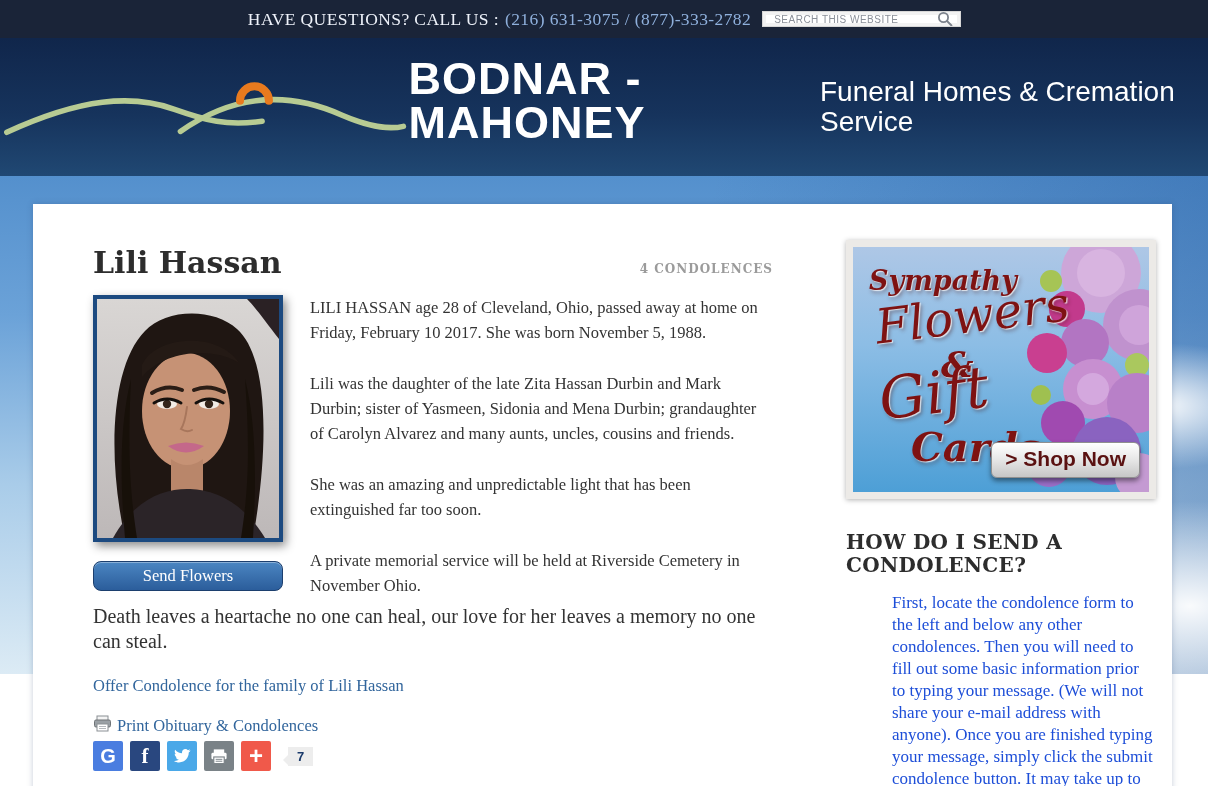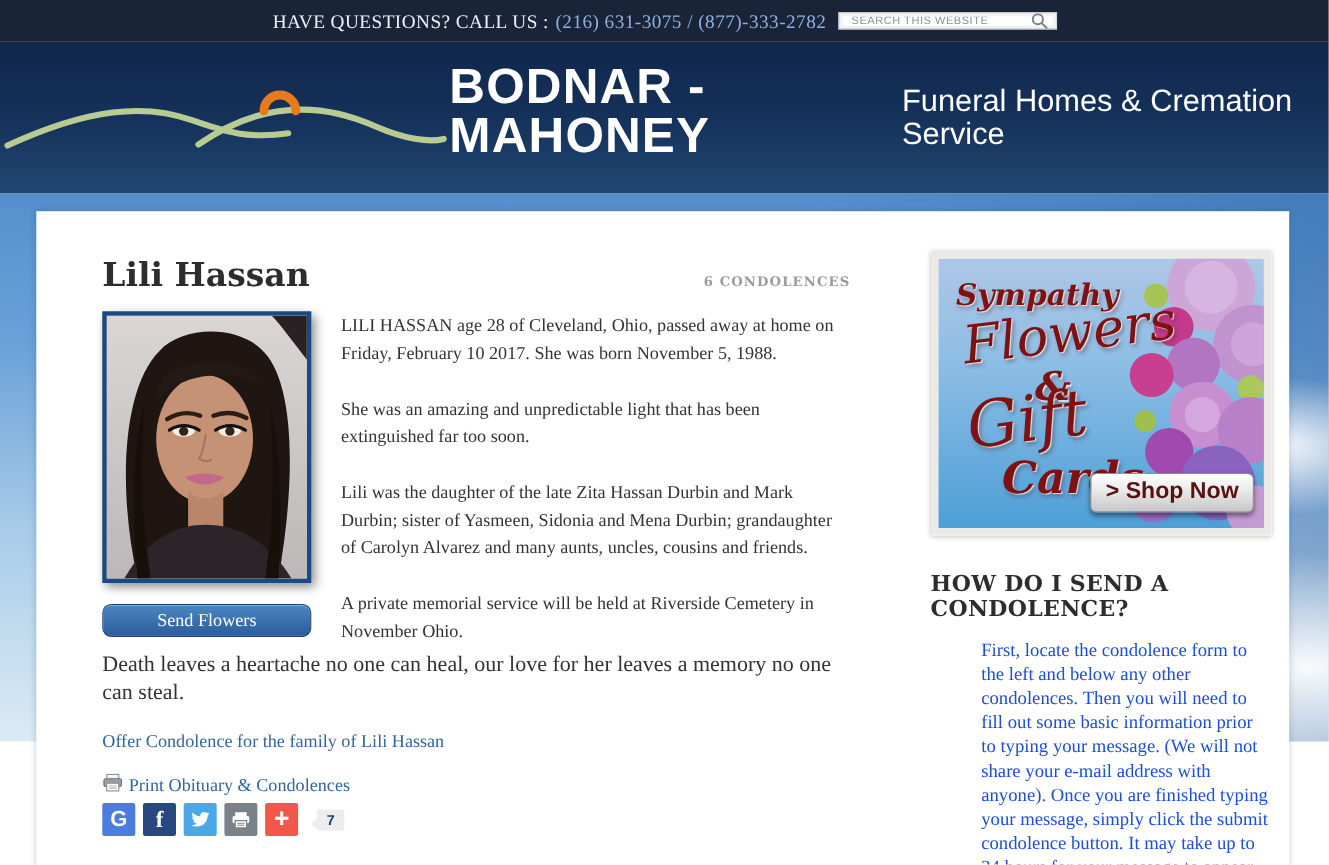--- a/index.html
+++ b/index.html
@@ -19,21 +19,21 @@
   .search-icon { width:24px; display:flex; align-items:center; justify-content:center; cursor:pointer; }
 
   
   .header { height:138px; background:linear-gradient(180deg, var(--header_blue_top,#10264b) 0%, #16335c 55%, var(--header_blue_bottom,#204873) 100%);
     display:flex; flex-direction:row; align-items:center; overflow:hidden; }
   .hills { margin-top:8px; display:block; }
   .brand { font-family:"Liberation Sans", sans-serif; font-weight:bold; font-size:45px; color:#fff; line-height:44px; margin-top:-12px; letter-spacing:1px; cursor:pointer; }
   .tagline { font-family:"Liberation Sans", sans-serif; font-size:28px; color:#fff; line-height:30px; }
 
   
-  .main-area { position:relative; height:498px; padding-top:16px;
+  .main-area { position:relative; height:498px; padding-top:28px;
     background:
       radial-gradient(ellipse 200px 90px at 1160px 230px, rgba(255,255,255,.95), rgba(255,255,255,0) 70%),
       radial-gradient(ellipse 280px 150px at 1190px 430px, rgba(255,255,255,.95), rgba(255,255,255,0) 70%),
       radial-gradient(ellipse 260px 140px at 1200px 640px, rgba(255,255,255,.9), rgba(255,255,255,0) 70%),
       radial-gradient(ellipse 220px 110px at 0px 720px, rgba(255,255,255,.85), rgba(255,255,255,0) 70%),
       linear-gradient(100deg, rgba(70,125,190,0) 55%, rgba(25,75,145,.35) 100%),
       linear-gradient(180deg, #5490cd 0%, #6ba2d8 28%, #a9cce9 62%, #dcebf5 100%);
   }
 
   
@@ -130,21 +130,21 @@
     <div class="brand">BODNAR - MAHONEY</div>
     <div class="tagline">Funeral Homes &amp; Cremation Service</div>
   </header>
 
   <div class="main-area">
     <div class="card">
 
       <div class="maincol">
         <div class="title-row">
           <h1 class="obit-name">Lili Hassan</h1>
-          <span class="cond-count">6 CONDOLENCES</span>
+          <span class="cond-count">4 CONDOLENCES</span>
         </div>
 
         <div class="article">
           <div class="leftcol">
             <figure class="photo">
               <svg width="182" height="239" viewBox="0 0 182 239">
                 <defs>
                   <linearGradient id="pbg" x1="0" y1="0" x2="0" y2="1">
                     <stop offset="0" stop-color="#d9d6d4"></stop>
                       <stop offset="1" stop-color="#bdb8b8"></stop>
@@ -169,22 +169,22 @@
                 <path d="M16,239 C38,200 66,190 90,190 C114,190 144,200 168,239 Z" fill="#2b2428"></path>
                 <path d="M28,239 C22,170 24,120 34,80 C30,160 34,200 40,239 Z" fill="#171009"></path>
                 <path d="M156,239 C160,170 158,120 148,80 C154,160 150,200 144,239 Z" fill="#171009"></path>
               </svg>
             </figure>
             <button class="send-flowers">Send Flowers</button>
           </div>
 
           <div class="obit-text">
             <p>LILI HASSAN age 28 of Cleveland, Ohio, passed away at home on Friday, February 10 2017. She was born November 5, 1988.</p>
+            <p>Lili was the daughter of the late Zita Hassan Durbin and Mark Durbin; sister of Yasmeen, Sidonia and Mena Durbin; grandaughter of Carolyn Alvarez and many aunts, uncles, cousins and friends.</p>
             <p>She was an amazing and unpredictable light that has been extinguished far too soon.</p>
-            <p>Lili was the daughter of the late Zita Hassan Durbin and Mark Durbin; sister of Yasmeen, Sidonia and Mena Durbin; grandaughter of Carolyn Alvarez and many aunts, uncles, cousins and friends.</p>
             <p>A private memorial service will be held at Riverside Cemetery in November Ohio.</p>
           </div>
         </div>
 
         <p class="quote">Death leaves a heartache no one can heal, our love for her leaves a memory no one can steal.</p>
 
         <a class="offer-link" href="#">Offer Condolence for the family of Lili Hassan</a>
 
         <div class="print-row">
           <span>

